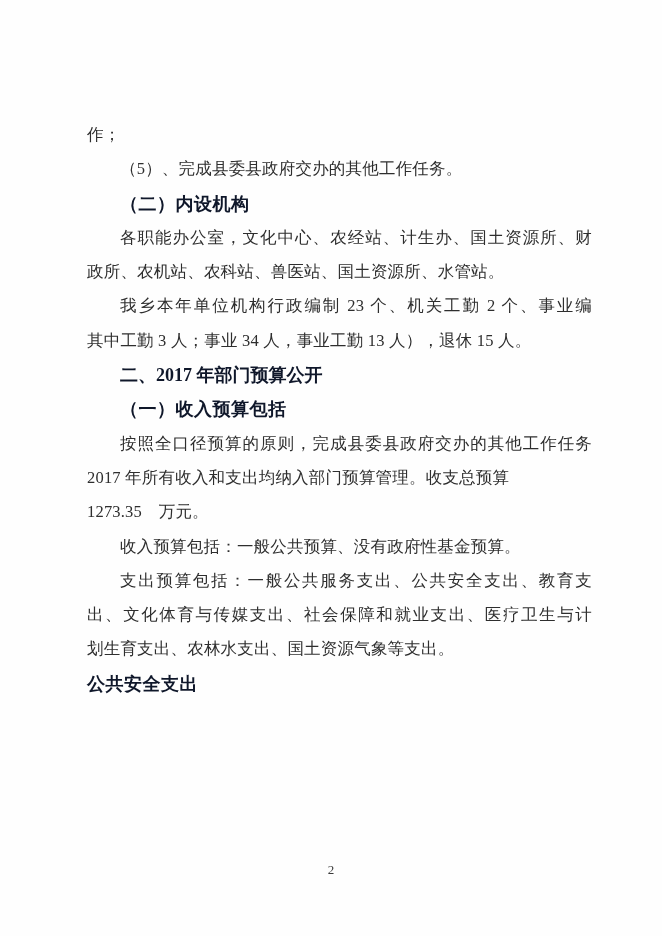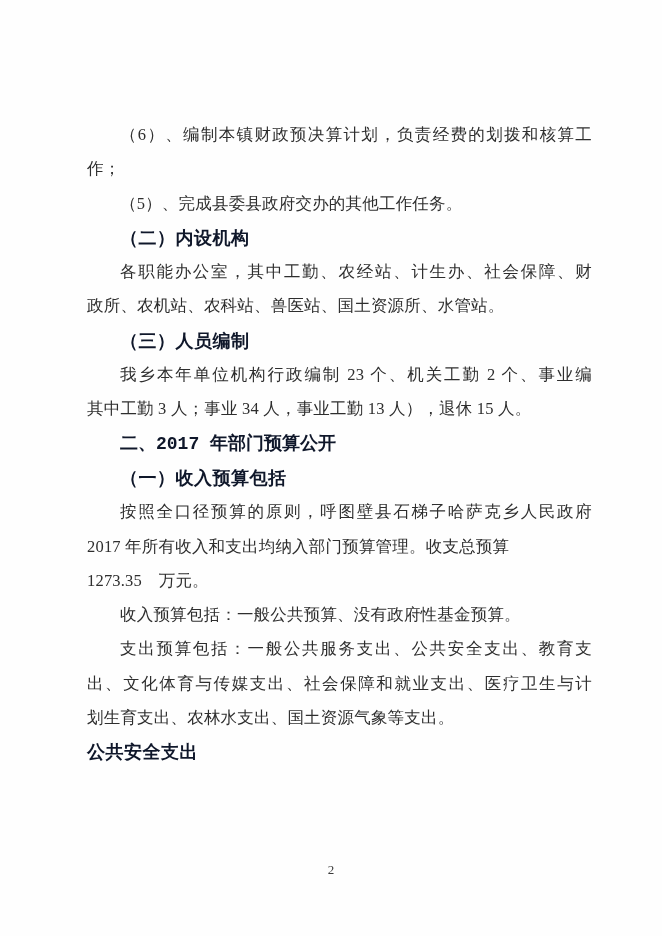--- a/index.html
+++ b/index.html
@@ -29,21 +29,21 @@
     letter-spacing: 0.2px;
     white-space: nowrap;
   }
   .indent { text-indent: 33px; }
   .bold {
     font-weight: bold;
     font-size: 18px;
     color: #0f172a;
     letter-spacing: 0.5px;
   }
-  .sans { font-family: Liberation Mono, monospace; letter-spacing: 0; }
+  .sans { font-family: Liberation Serif, serif; letter-spacing: 0; }
   .just {
     white-space: normal;
     text-align: justify;
     text-align-last: justify;
   }
   .footer {
     position: absolute;
     top: 860px;
     left: 0;
     width: 100%;
@@ -51,32 +51,30 @@
     font-size: 13px;
     line-height: 20px;
     color: #3a3a3a;
   }
 </style>
 </head>
 <body>
 
 <div class="page">
   <div class="content">
-    <div class="line indent just">（6）、编制本镇财政预决算计划，负责经费的划拨和核算工</div>
     <div class="line">作；</div>
     <div class="line indent">（5）、完成县委县政府交办的其他工作任务。</div>
     <div class="line indent bold">（二）内设机构</div>
-    <div class="line indent just">各职能办公室，其中工勤、农经站、计生办、社会保障、财</div>
+    <div class="line indent just">各职能办公室，文化中心、农经站、计生办、国土资源所、财</div>
     <div class="line">政所、农机站、农科站、兽医站、国土资源所、水管站。</div>
-    <div class="line indent bold">（三）人员编制</div>
     <div class="line indent just">我乡本年单位机构行政编制 23 个、机关工勤 2 个、事业编</div>
     <div class="line">其中工勤 3 人；事业 34 人，事业工勤 13 人），退休 15 人。</div>
     <div class="line indent bold sans">二、2017 年部门预算公开</div>
     <div class="line indent bold">（一）收入预算包括</div>
-    <div class="line indent just">按照全口径预算的原则，呼图壁县石梯子哈萨克乡人民政府</div>
+    <div class="line indent just">按照全口径预算的原则，完成县委县政府交办的其他工作任务</div>
     <div class="line">2017 年所有收入和支出均纳入部门预算管理。收支总预算</div>
     <div class="line">1273.35　万元。</div>
     <div class="line indent">收入预算包括：一般公共预算、没有政府性基金预算。</div>
     <div class="line indent just">支出预算包括：一般公共服务支出、公共安全支出、教育支</div>
     <div class="line just">出、文化体育与传媒支出、社会保障和就业支出、医疗卫生与计</div>
     <div class="line">划生育支出、农林水支出、国土资源气象等支出。</div>
     <div class="line bold">公共安全支出</div>
   </div>
   <div class="footer">2</div>
 </div>

